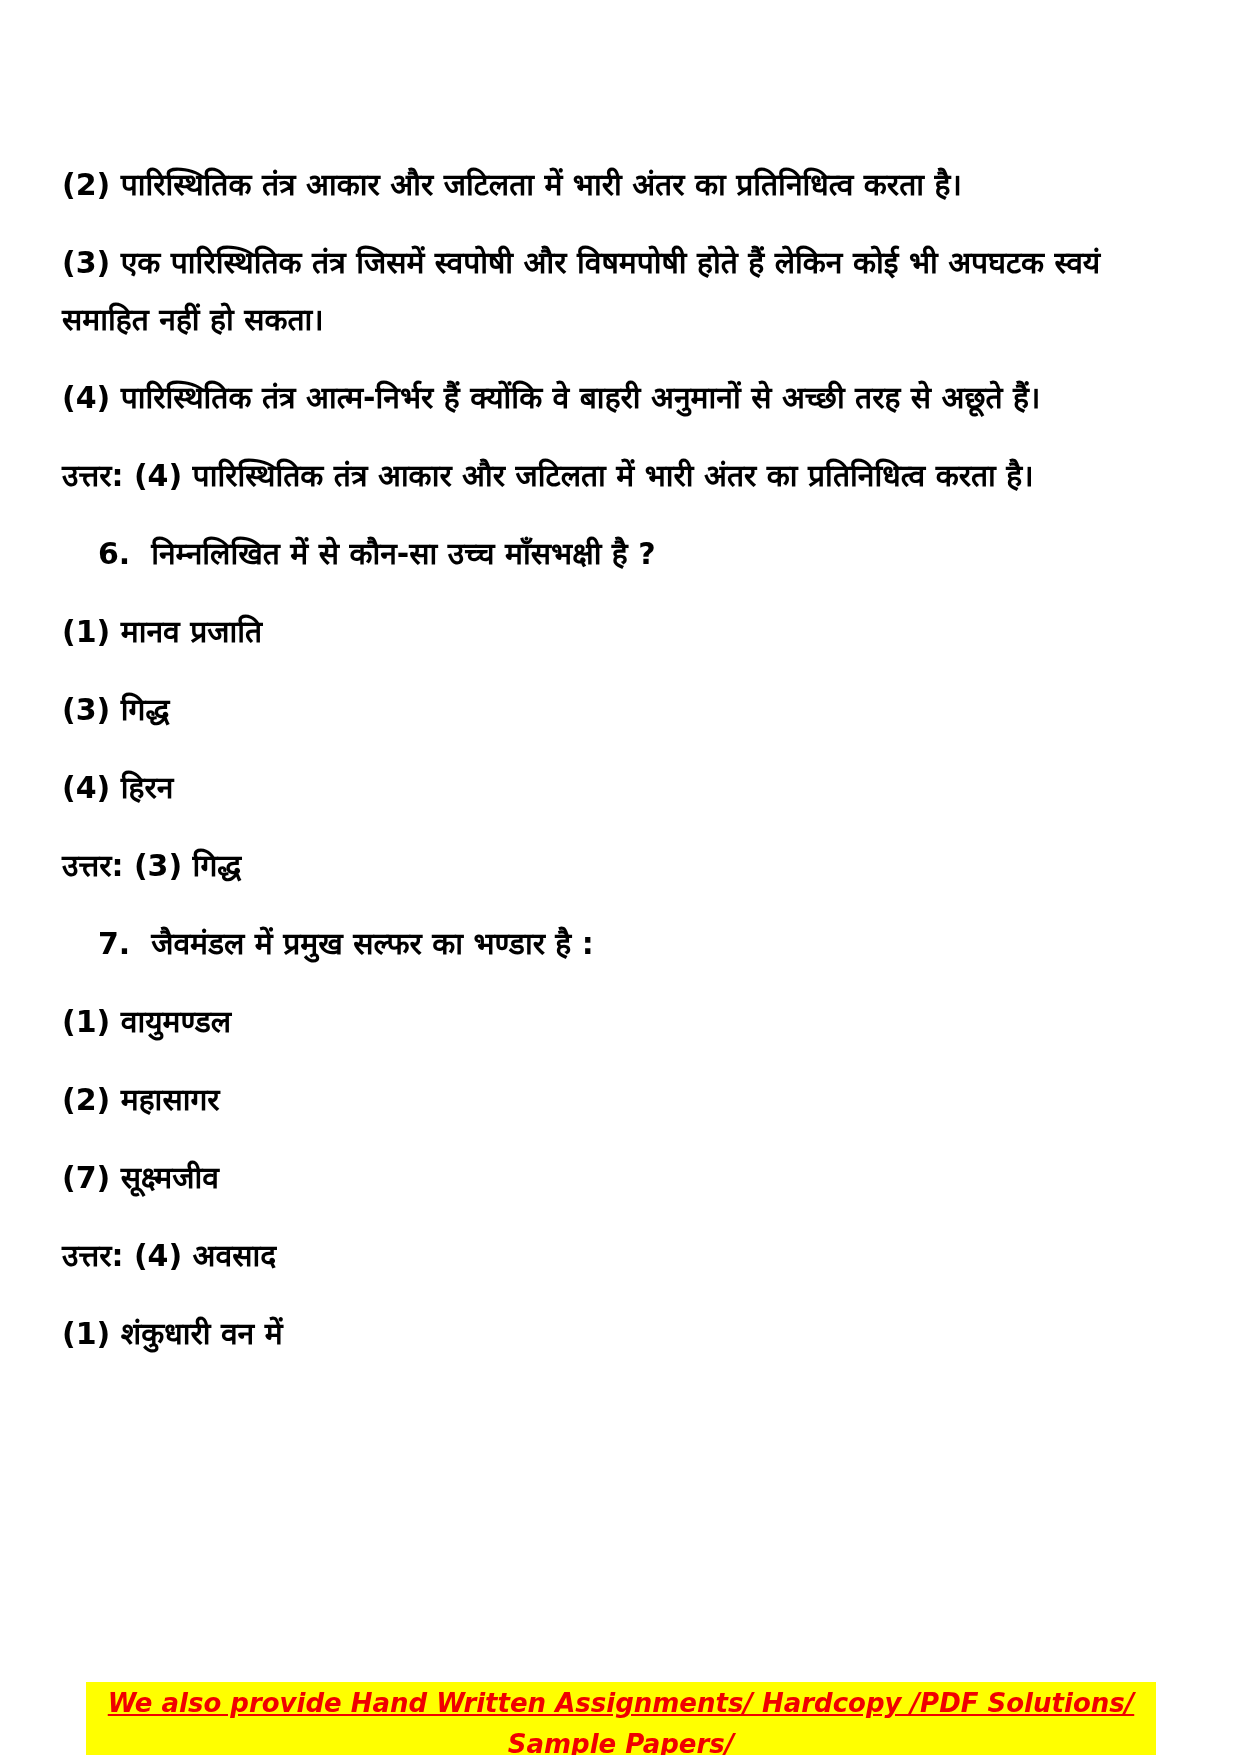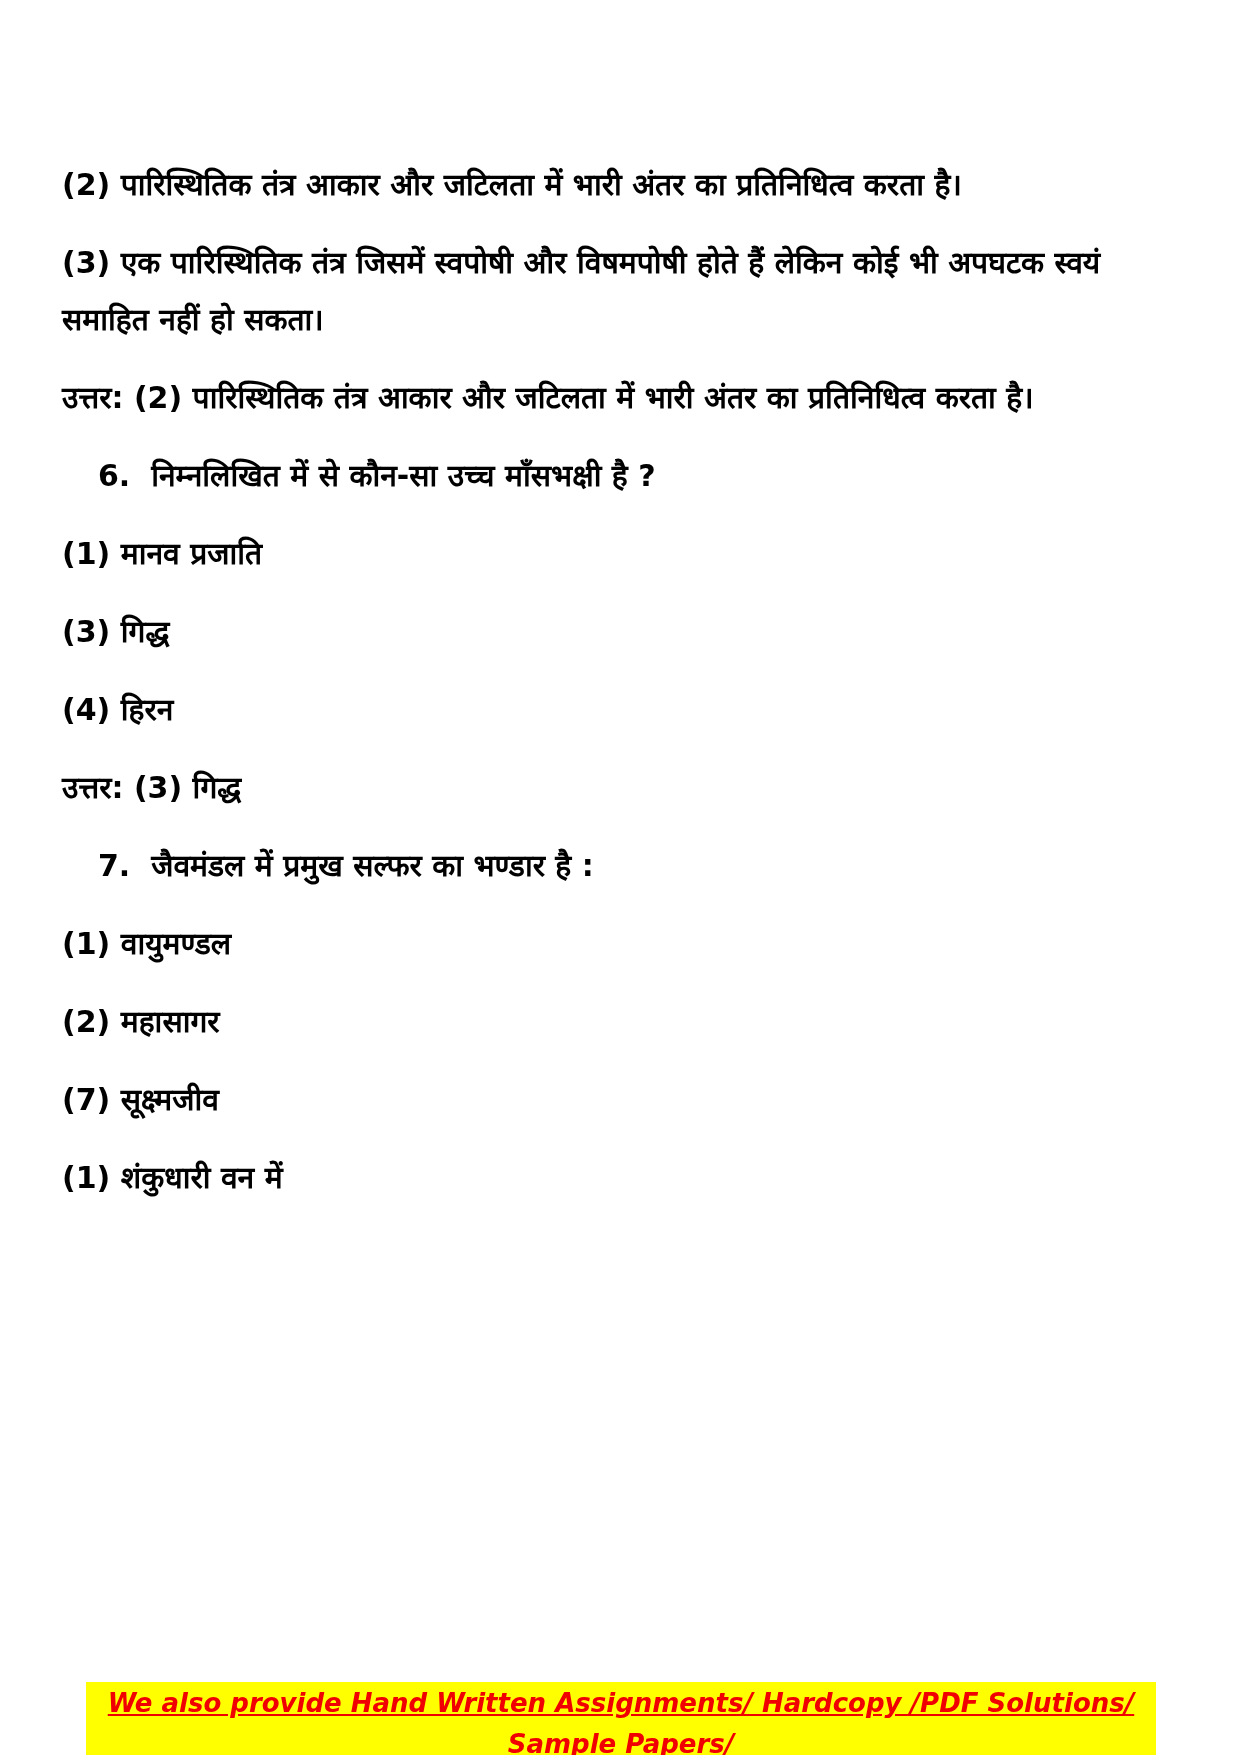--- a/index.html
+++ b/index.html
@@ -48,30 +48,32 @@
 </style>
 </head>
 <body>
 
 <div class="page" style="background: rgb(255, 255, 255); margin-top: 30px;">
 
   <div class="doc-body">
 
   <div class="line option">(2) पारिस्थितिक तंत्र आकार और जटिलता में भारी अंतर का प्रतिनिधित्व करता है।</div>
       <div class="line option">(3) एक पारिस्थितिक तंत्र जिसमें स्वपोषी और विषमपोषी होते हैं लेकिन कोई भी अपघटक स्वयं समाहित नहीं हो सकता।</div>
-      <div class="line answer">उत्तर: (2) पारिस्थितिक तंत्र आकार और जटिलता में भारी अंतर का प्रतिनिधित्व करता है।</div>
+      <div class="line option">(4) पारिस्थितिक तंत्र आत्म-निर्भर हैं क्योंकि वे बाहरी अनुमानों से अच्छी तरह से अछूते हैं।</div>
+      <div class="line answer">उत्तर: (4) पारिस्थितिक तंत्र आकार और जटिलता में भारी अंतर का प्रतिनिधित्व करता है।</div>
       <div class="line question">6.  निम्नलिखित में से कौन-सा उच्च माँसभक्षी है ?</div>
       <div class="line option">(1) मानव प्रजाति</div>
       <div class="line option">(3) गिद्ध</div>
       <div class="line option">(4) हिरन</div>
       <div class="line answer">उत्तर: (3) गिद्ध</div>
       <div class="line question">7.  जैवमंडल में प्रमुख सल्फर का भण्डार है :</div>
       <div class="line option">(1) वायुमण्डल</div>
       <div class="line option">(2) महासागर</div>
       <div class="line option">(7) सूक्ष्मजीव</div>
+      <div class="line answer">उत्तर: (4) अवसाद</div>
       <div class="line option">(1) शंकुधारी वन में</div>
     </div>
 
   <div class="promo-footer" style="background: rgb(255, 255, 0); color: rgb(240, 0, 0);">
     <div class="f-line">We also provide Hand Written Assignments/ Hardcopy /PDF Solutions/ Sample Papers/</div>
     <div class="f-line">Books etc. For more information please WhatsApp on this No. - 7496865680</div>
   </div>
 
 </div>
 

